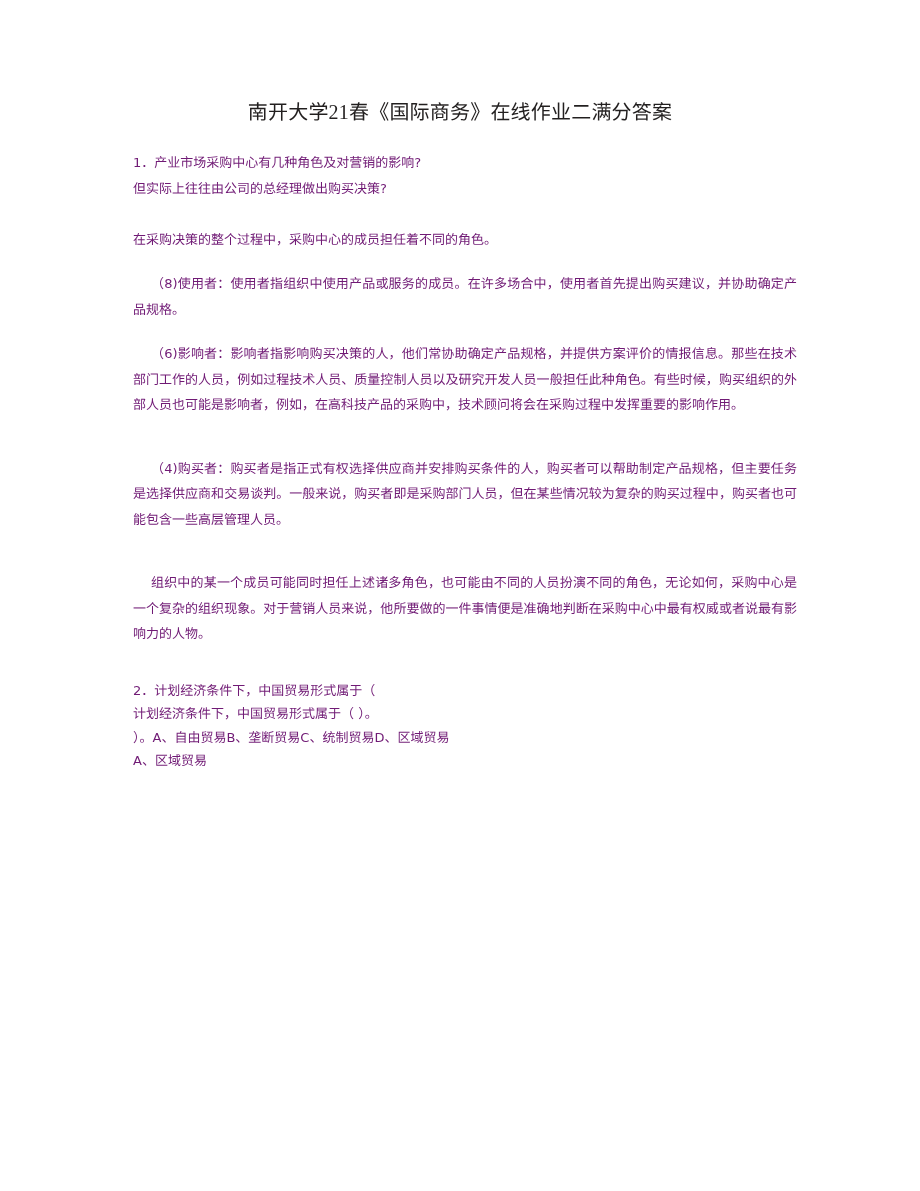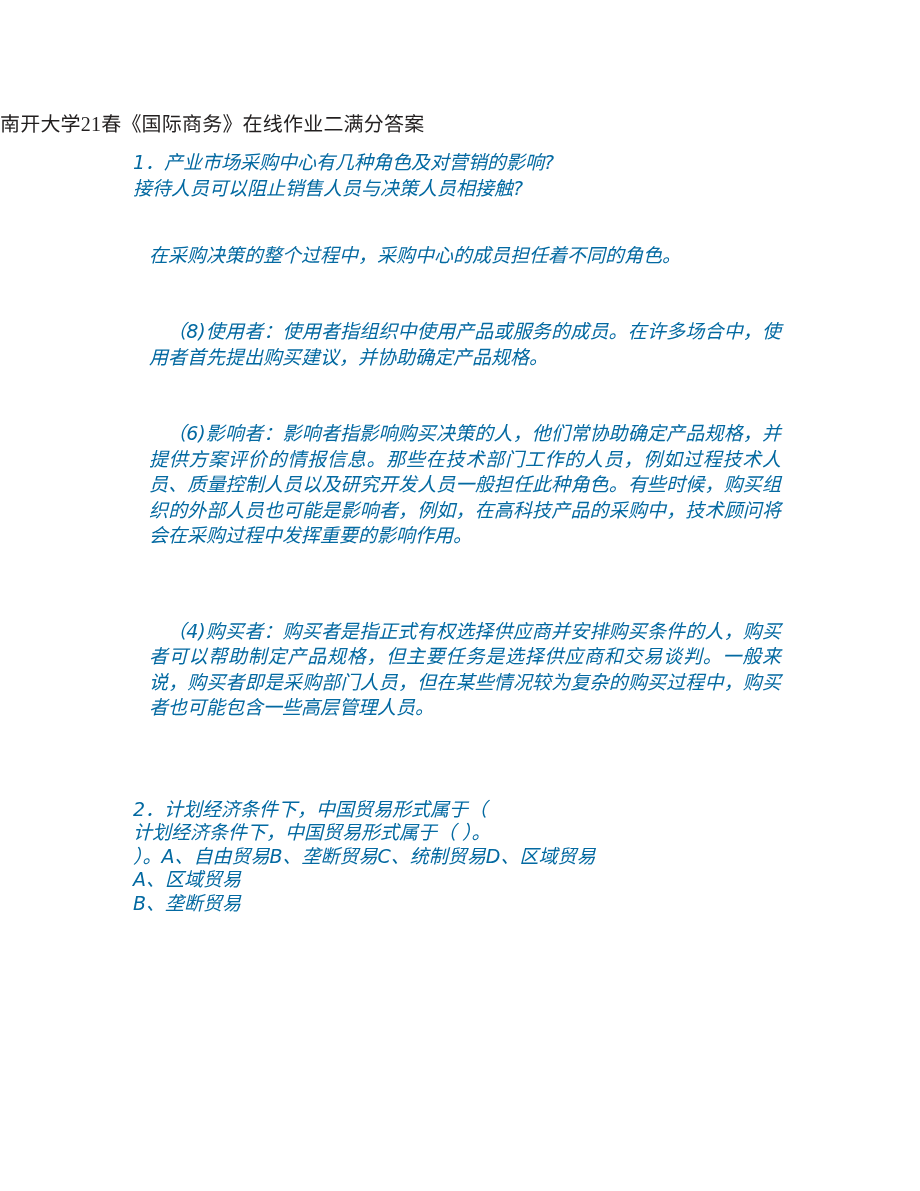--- a/index.html
+++ b/index.html
@@ -15,84 +15,83 @@
     background: #ffffff;
     margin: 0 auto;
     overflow: hidden;
     box-sizing: border-box;
   }
   .doc-title {
     position: absolute;
     left: 0;
     top: 98px;
     width: 920px;
+    text-align: center;
     font-family: "Liberation Serif", "DejaVu Serif", serif;
     font-size: 20px;
     line-height: 28px;
     color: #221f1f;
     letter-spacing: 0.2px;
     white-space: nowrap;
-    margin-top: 12px;
   }
   .body-col {
     position: absolute;
     left: 133px;
     top: 150px;
     width: 664px;
     font-family: "DejaVu Sans", "Liberation Sans", sans-serif;
-    font-size: 19px;
+    font-size: 13px;
     line-height: 25.5px;
-    color: #0369a1;
+    color: #701a75;
     text-align: justify;
     text-justify: inter-character;
-    font-style: italic;
   }
   .q-head {
     margin: 0 0 0 0;
     text-align: left;
   }
   .q-head .ln {
     display: block;
     white-space: nowrap;
   }
   .blank-line {
     height: 25.5px;
   }
   .para {
-    margin: 16px;
+    margin: 0;
     text-indent: 0;
   }
   .para.indent {
     text-indent: 18px;
   }
   .para-gap {
     height: 19px;
   }
   .q2-block {
-    margin-top: 4px;
+    margin-top: 13px;
     text-align: left;
   }
   .q2-block .ln {
     display: block;
     white-space: nowrap;
     line-height: 23.5px;
   }
 </style>
 </head>
 <body>
 
 <div class="page">
 
   <div class="doc-title">南开大学21春《国际商务》在线作业二满分答案</div>
 
   <div class="body-col">
 
     <div class="q-head">
       <span class="ln">1．产业市场采购中心有几种角色及对营销的影响?</span>
-      <span class="ln">接待人员可以阻止销售人员与决策人员相接触?</span>
+      <span class="ln">但实际上往往由公司的总经理做出购买决策?</span>
     </div>
 
     <div class="blank-line"></div>
 
     <p class="para">在采购决策的整个过程中，采购中心的成员担任着不同的角色。</p>
 
     <div class="para-gap"></div>
 
     <p class="para indent">（8)使用者：使用者指组织中使用产品或服务的成员。在许多场合中，使用者首先提出购买建议，并协助确定产品规格。</p>
 
@@ -105,25 +104,25 @@
 
     <div class="para-gap"></div>
 
     <p class="para indent">（4)购买者：购买者是指正式有权选择供应商并安排购买条件的人，购买者可以帮助制定产品规格，但主要任务是选择供应商和交易谈判。一般来说，购买者即是采购部门人员，但在某些情况较为复杂的购买过程中，购买者也可能包含一些高层管理人员。</p>
 
     <div class="para-gap"></div>
 
 
     <div class="para-gap"></div>
 
+    <p class="para indent">组织中的某一个成员可能同时担任上述诸多角色，也可能由不同的人员扮演不同的角色，无论如何，采购中心是一个复杂的组织现象。对于营销人员来说，他所要做的一件事情便是准确地判断在采购中心中最有权威或者说最有影响力的人物。</p>
 
     <div class="para-gap"></div>
 
     <div class="q2-block">
       <span class="ln">2．计划经济条件下，中国贸易形式属于（</span>
       <span class="ln">计划经济条件下，中国贸易形式属于（  ）。</span>
       <span class="ln">）。A、自由贸易B、垄断贸易C、统制贸易D、区域贸易</span>
       <span class="ln">A、区域贸易</span>
-      <span class="ln">B、垄断贸易</span>
     </div>
 
   </div>
 </div>
 
 </body></html>

